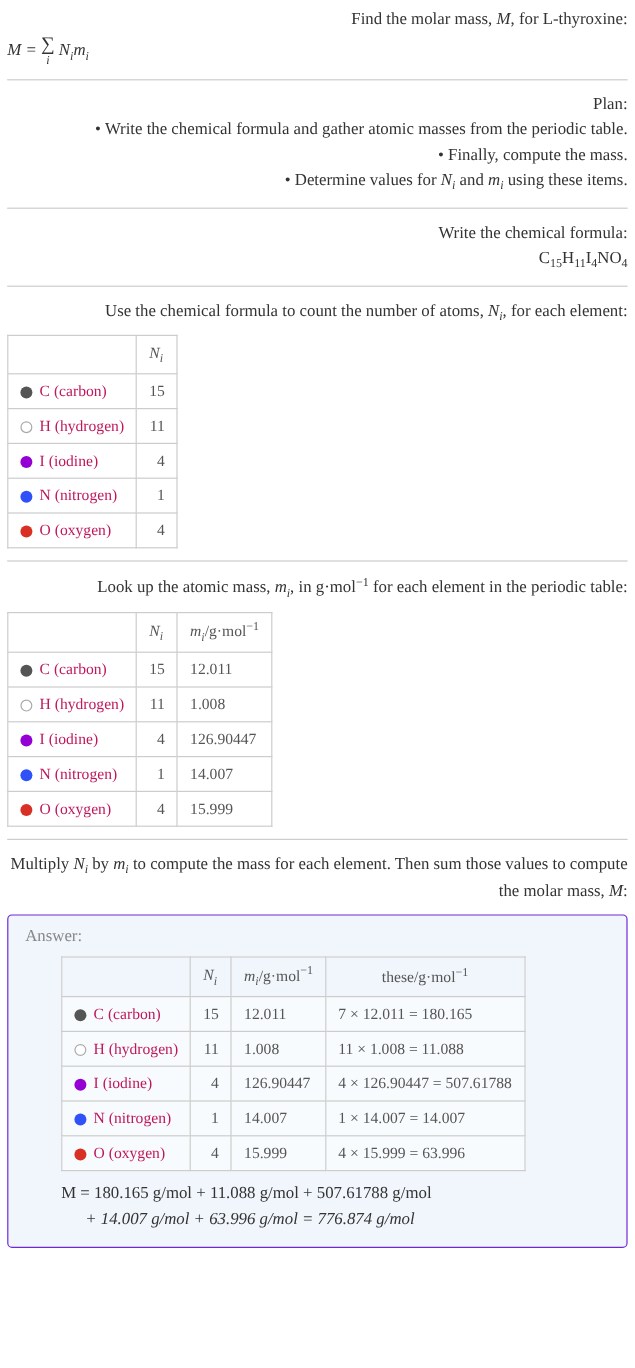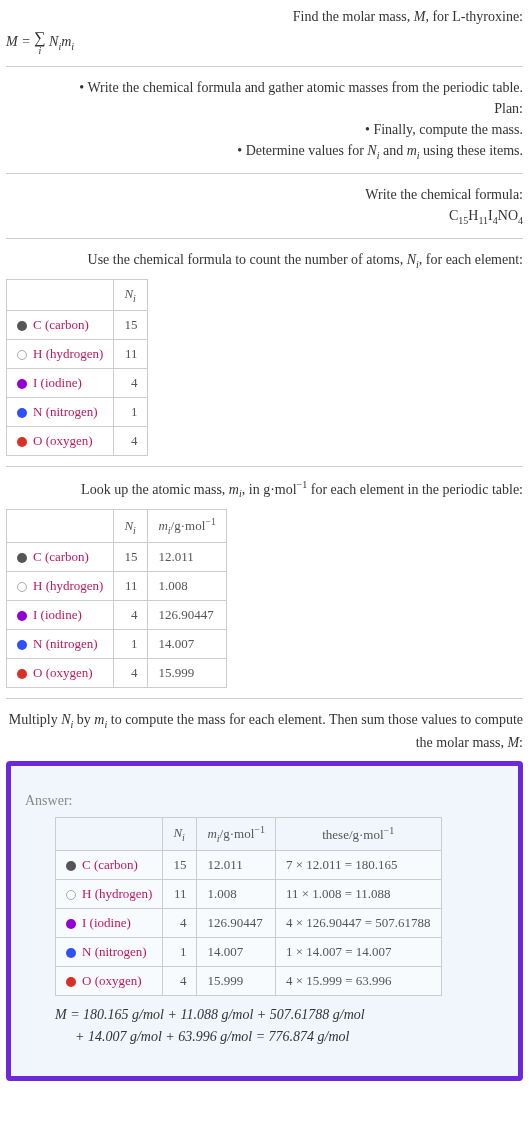--- a/index.html
+++ b/index.html
@@ -71,23 +71,23 @@
     .el-dot.nitrogen { background: #3050f8; }
     .el-dot.oxygen { background: #d93025; }
     .el-label {
       color: #be185d;
     }
     .num-cell {
       text-align: right;
     }
     .answer-box {
       background: #f0f6fc;
-      border: 5px solid #6d28d9;
+      border: 1px solid #6d28d9;
       border-radius: 4px;
-      padding: 27px 14px;
+      padding: 10px 14px;
       margin-top: 8px;
     }
     .answer-box .answer-label {
       color: #888;
       margin-bottom: 6px;
     }
     .answer-box table {
       margin-left: 30px;
       background: #fff;
     }
@@ -125,22 +125,22 @@
     <span>Find the molar mass, </span><span class="var" style="font-style:italic">M</span><span>, for L-thyroxine:</span>
   </div>
   <div class="formula">
     <span class="var">M</span><span> = </span><span class="sigma-block"><span class="sigma">∑</span><span class="under">i</span></span><span> N</span><span class="sub">i</span><span>m</span><span class="sub">i</span>
   </div>
 </div>
 
 <hr>
 
 <div class="section">
+  <div class="text-line">Plan:</div>
   <div class="text-line">• Write the chemical formula and gather atomic masses from the periodic table.</div>
-  <div class="text-line">Plan:</div>
   <div class="text-line">• Finally, compute the mass.</div>
   <div class="text-line">
     <span>• Determine values for </span><span style="font-style:italic">N</span><span class="sub" style="font-style:italic">i</span><span> and </span><span style="font-style:italic">m</span><span class="sub" style="font-style:italic">i</span><span> using these items.</span>
   </div>
 </div>
 
 <hr>
 
 <div class="section">
   <div class="text-line">Write the chemical formula:</div>
@@ -270,17 +270,17 @@
       </tr>
       <tr>
         <td><span class="el-dot oxygen"></span><span class="el-label">O (oxygen)</span></td>
         <td class="num-cell">4</td>
         <td>15.999</td>
         <td>4 × 15.999 = 63.996</td>
       </tr>
     </tbody>
       </table>
     <div class="final-eq">
-      <div style="font-style:italic">M = 180.165 g/mol + 11.088 g/mol + 507.61788 g/mol</div>
+      <div style="">M = 180.165 g/mol + 11.088 g/mol + 507.61788 g/mol</div>
       <div style="font-style:italic;padding-left:20px">+ 14.007 g/mol + 63.996 g/mol = 776.874 g/mol</div>
     </div>
   </div>
 </div>
 
 </body></html>

